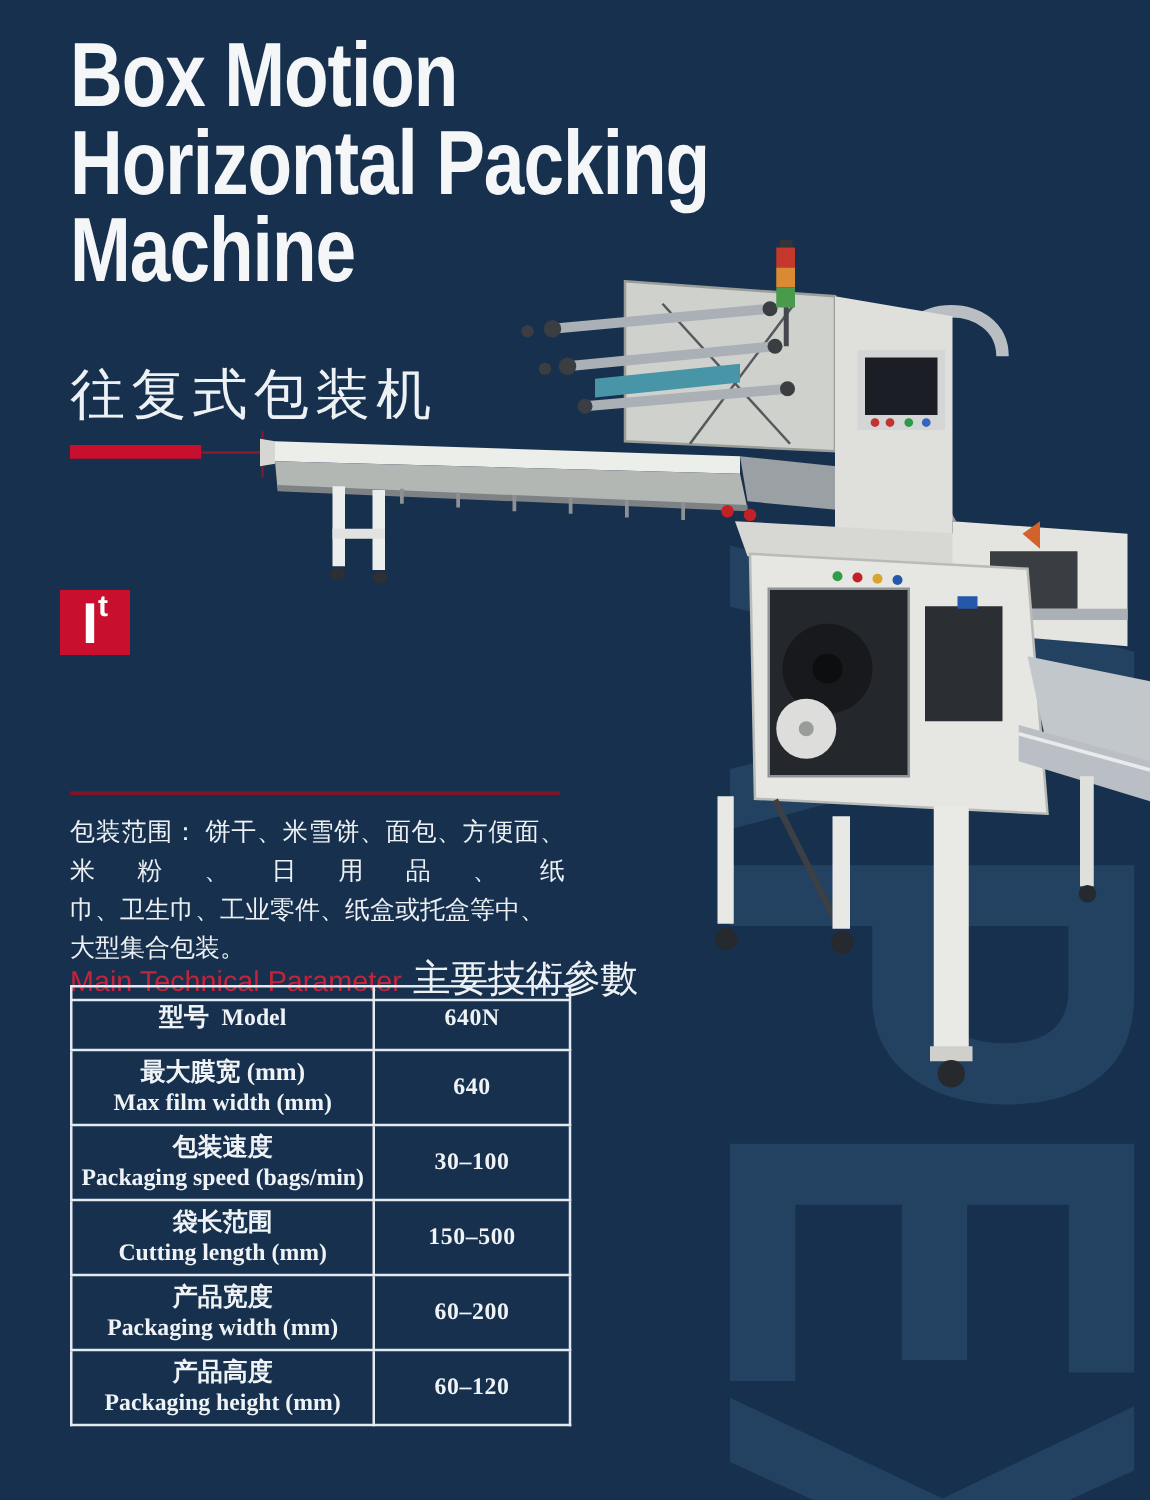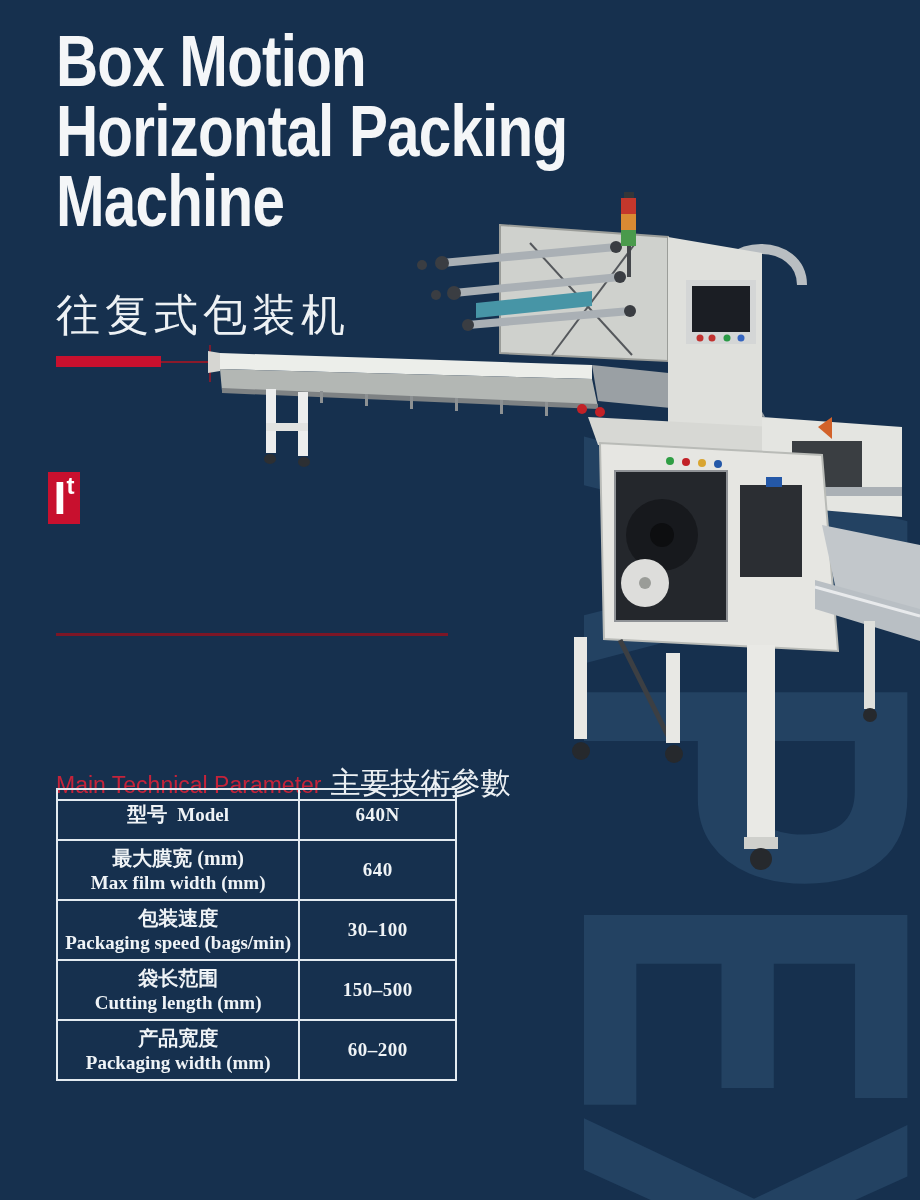--- a/index.html
+++ b/index.html
@@ -23,21 +23,21 @@
   
   .red-bar{position:absolute;left:56px;top:356px;width:105px;height:11px;background:#C8102E;}
   .red-line{position:absolute;left:161px;top:361px;width:96px;height:2px;background:#8B1A2B;}
   .red-tick{position:absolute;left:209px;top:345px;width:2px;height:37px;background:#8B1A2B;opacity:.85;}
   .dark-red-line{position:absolute;left:56px;top:633px;width:392px;height:3px;background:#7C1626;}
 
   
   .machine{position:absolute;left:200px;top:185px;width:720px;height:690px;}
 
   
-  .dropcap{position:absolute;left:48px;top:472px;width:32px;height:52px;background:#C8102E;
+  .dropcap{position:absolute;left:48px;top:472px;width:56px;height:52px;background:#C8102E;
     color:#fff;text-align:center;}
   .dropcap .big{font-size:46px;font-weight:bold;line-height:52px;vertical-align:top;}
   .dropcap .small{font-size:24px;font-weight:bold;}
   .intro{position:absolute;left:55px;top:487px;width:402px;color:#EDF1F4;font-size:20px;line-height:29.5px;}
   .intro-line{text-align:justify;text-align-last:justify;}
   .intro-line.first{padding-left:62px;}
   .intro-line.last{text-align:left;text-align-last:left;}
 
   
   .range{position:absolute;left:56px;top:651px;width:396px;color:#EDF1F4;font-size:20px;
@@ -196,20 +196,24 @@
       <rect x="547" y="460" width="28" height="200" fill="#e9e9e5"></rect>
       <rect x="544" y="652" width="34" height="12" fill="#cfd0cc"></rect>
       <circle cx="561" cy="674" r="11" fill="#26292d"></circle>
     </g>
   </svg>
 
   <div class="dropcap">
     <span class="big">I</span><span class="small">t</span>
   </div>
 
+  <div class="range" id="range-lines">
+      <div class="range-line first">包装范围： 饼干、米雪饼、面包、方便面、米粉、日用品、纸</div>
+      <div class="range-line">巾、卫生巾、工业零件、纸盒或托盒等中、大型集合包装。</div>
+    </div>
 
   <div class="param-head">
     <span class="en">Main Technical Parameter</span><span class="cn">主要技術參數</span>
   </div>
   <div class="head-underline"></div>
 
   <table class="param-table">
     <tbody id="param-rows">
     <tr class="inline">
       <td class="label-cell">
@@ -244,16 +248,23 @@
     </tr>
 
     <tr>
       <td class="label-cell">
         <div class="cn">产品宽度</div>
         <div class="en">Packaging width (mm)</div>
       </td>
       <td class="value-cell">60–200</td>
     </tr>
 
+    <tr>
+      <td class="label-cell">
+        <div class="cn">产品高度</div>
+        <div class="en">Packaging height (mm)</div>
+      </td>
+      <td class="value-cell">60–120</td>
+    </tr>
   </tbody>
   </table>
 
 </div>
 
 </body></html>

